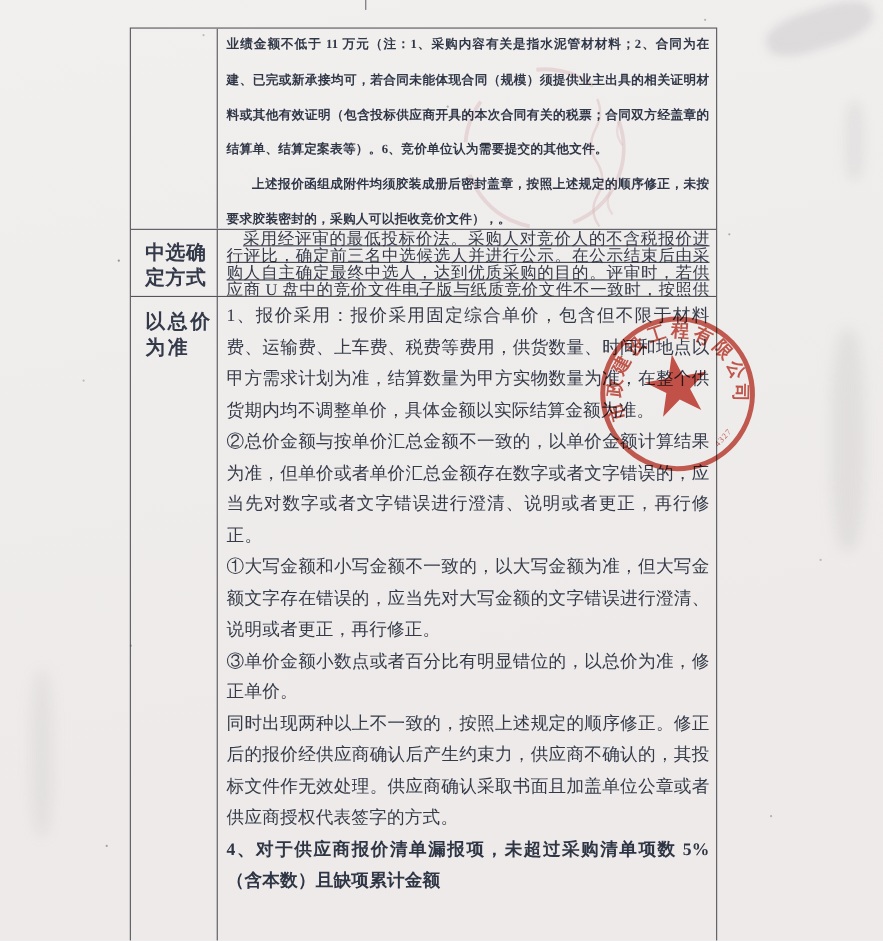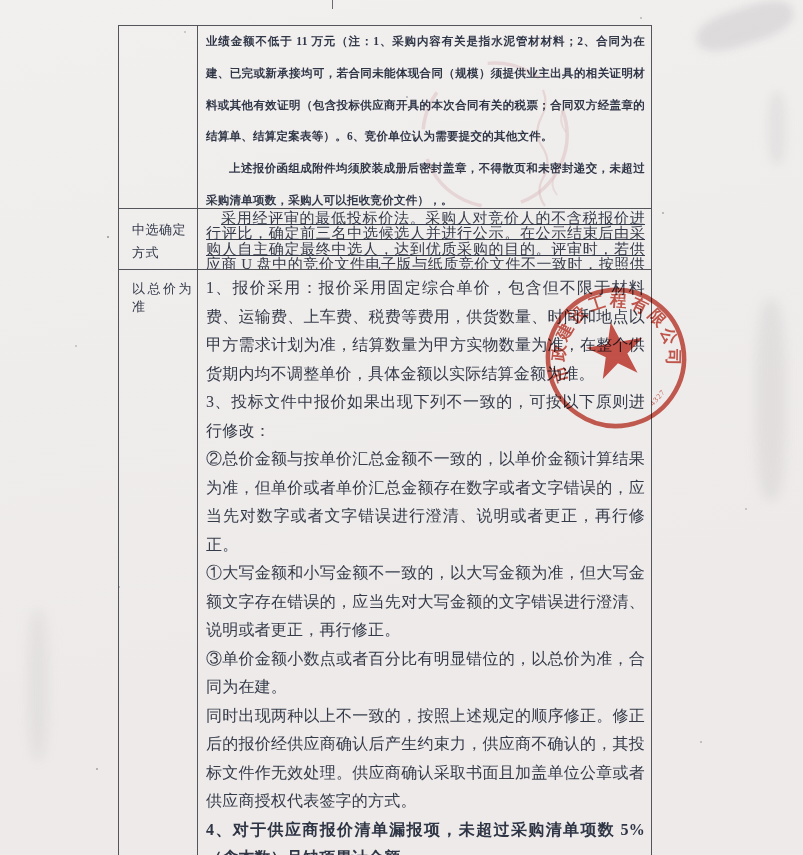--- a/index.html
+++ b/index.html
@@ -19,21 +19,21 @@
     color:#353b49;
   }
   .t-row{display:flex;box-sizing:border-box;overflow:hidden;}
   .t-row + .t-row{border-top:1.2px solid #54555b;}
   .row-1{height:182px;}
   .row-2{height:61px;}
   .row-3{height:592px;}
   .label-cell{
     width:79px;flex:0 0 79px;box-sizing:border-box;
     border-right:1.2px solid #54555b;
-    font-weight:normal;font-size:13px;color:#333a49;
+    font-weight:bold;font-size:18px;color:#333a49;
   }
   .row-2 .label-cell{padding:9px 2px 0 13px;line-height:23px;letter-spacing:.5px;}
   .row-3 .label-cell{padding:10px 0 0 13px;letter-spacing:2.5px;}
   .content-cell{flex:1 1 auto;box-sizing:border-box;padding:0 6px 0 8px;overflow:hidden;}
   .content-cell p{margin:0;text-align:justify;}
   .row-1 .content-cell p{font-size:11.5px;line-height:31.8px;letter-spacing:.25px;font-weight:600;color:#303747;}
   .row-2 .content-cell{padding-top:2px;}
   .row-2 .content-cell p{font-size:15px;line-height:15.3px;letter-spacing:.25px;text-decoration:underline;}
   .row-3 .content-cell{padding-top:4px;}
   .row-3 .content-cell p{font-size:16px;line-height:28.5px;letter-spacing:.2px;}
@@ -85,39 +85,38 @@
     <path d="M138 35 q6 14 -2 28 q-8 16 2 30 q9 15 0 30 q-8 14 2 28" fill="none" stroke="#d5989a" stroke-width="2.2" opacity=".45"></path>
     <path d="M158 55 q-5 12 3 22 M150 120 q-6 10 2 20" fill="none" stroke="#d5989a" stroke-width="2" opacity=".35"></path>
   </svg>
 
   <div class="doc-table">
 
     <div class="t-row row-1">
       <div class="label-cell"></div>
       <div class="content-cell">
         <p>业绩金额不低于 11 万元（注：1、采购内容有关是指水泥管材材料；2、合同为在建、已完或新承接均可，若合同未能体现合同（规模）须提供业主出具的相关证明材料或其他有效证明（包含投标供应商开具的本次合同有关的税票；合同双方经盖章的结算单、结算定案表等）。6、竞价单位认为需要提交的其他文件。</p>
-        <p class="indent-2">上述报价函组成附件均须胶装成册后密封盖章，不得散页和未密封递交，未超过采购清单项数，采购人可以拒收竞价文件），。</p>
+        <p class="indent-2">上述报价函组成附件均须胶装成册后密封盖章，按照上述规定的顺序修正，未按要求胶装密封的，采购人可以拒收竞价文件），。</p>
       </div>
     </div>
 
     <div class="t-row row-2">
       <div class="label-cell">中选确定方式</div>
       <div class="content-cell">
         <p class="indent-1">采用经评审的最低投标价法。采购人对竞价人的不含税报价进行评比，确定前三名中选候选人并进行公示。在公示结束后由采购人自主确定最终中选人，达到优质采购的目的。评审时，若供应商 U 盘中的竞价文件电子版与纸质竞价文件不一致时，按照供应商提交的纸质竞价文件进行评比。</p>
       </div>
     </div>
 
     <div class="t-row row-3">
       <div class="label-cell">以总价为准</div>
       <div class="content-cell">
         <p>1、报价采用：报价采用固定综合单价，包含但不限于材料费、运输费、上车费、税费等费用，供货数量、时间和地点以甲方需求计划为准，结算数量为甲方实物数量为准，在整个供货期内均不调整单价，具体金额以实际结算金额为准。</p>
-        <p>3、投标文件中报价如果出现下列不一致的，可按以下原则进行修改：</p>
         <p>②总价金额与按单价汇总金额不一致的，以单价金额计算结果为准，但单价或者单价汇总金额存在数字或者文字错误的，应当先对数字或者文字错误进行澄清、说明或者更正，再行修正。</p>
         <p>①大写金额和小写金额不一致的，以大写金额为准，但大写金额文字存在错误的，应当先对大写金额的文字错误进行澄清、说明或者更正，再行修正。</p>
-        <p>③单价金额小数点或者百分比有明显错位的，以总价为准，合同为在建。</p>
+        <p>③单价金额小数点或者百分比有明显错位的，以总价为准，修正单价。</p>
         <p>同时出现两种以上不一致的，按照上述规定的顺序修正。修正后的报价经供应商确认后产生约束力，供应商不确认的，其投标文件作无效处理。供应商确认采取书面且加盖单位公章或者供应商授权代表签字的方式。</p>
         <p class="strong">4、对于供应商报价清单漏报项，未超过采购清单项数 5%（含本数）且缺项累计金额</p>
       </div>
     </div>
 
   </div>
 
   <svg class="company-seal" viewBox="-90 -90 180 180">
     <g transform="rotate(-10)">
       <circle cx="0" cy="0" r="68" fill="none" stroke="#c23b2e" stroke-width="4.6" opacity=".88"></circle>

